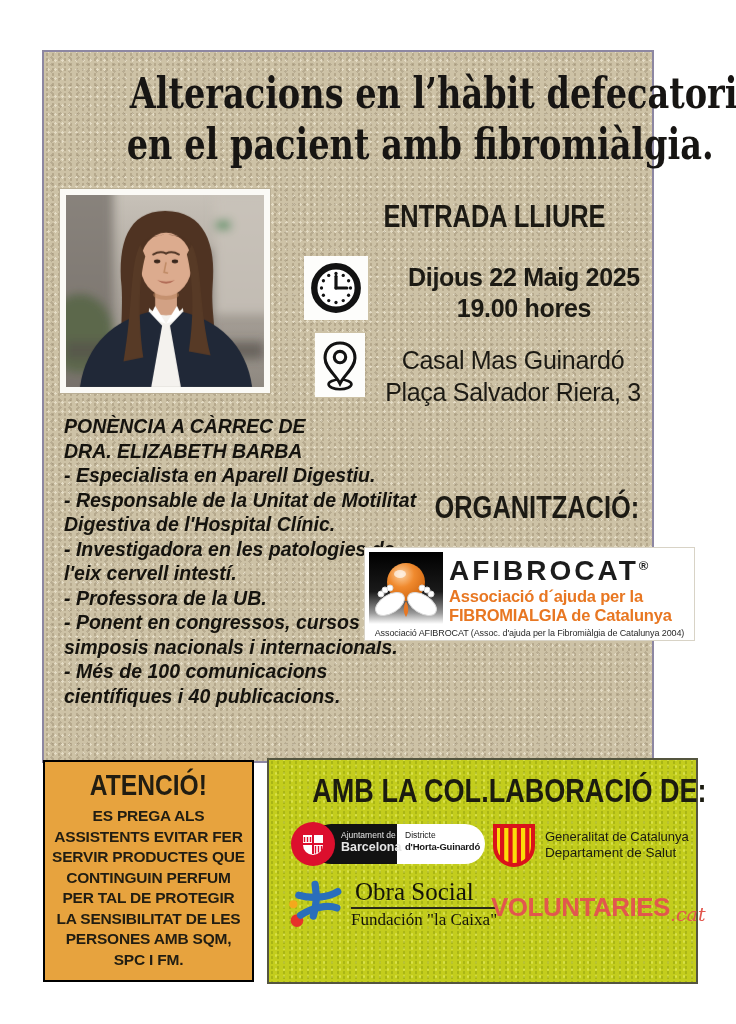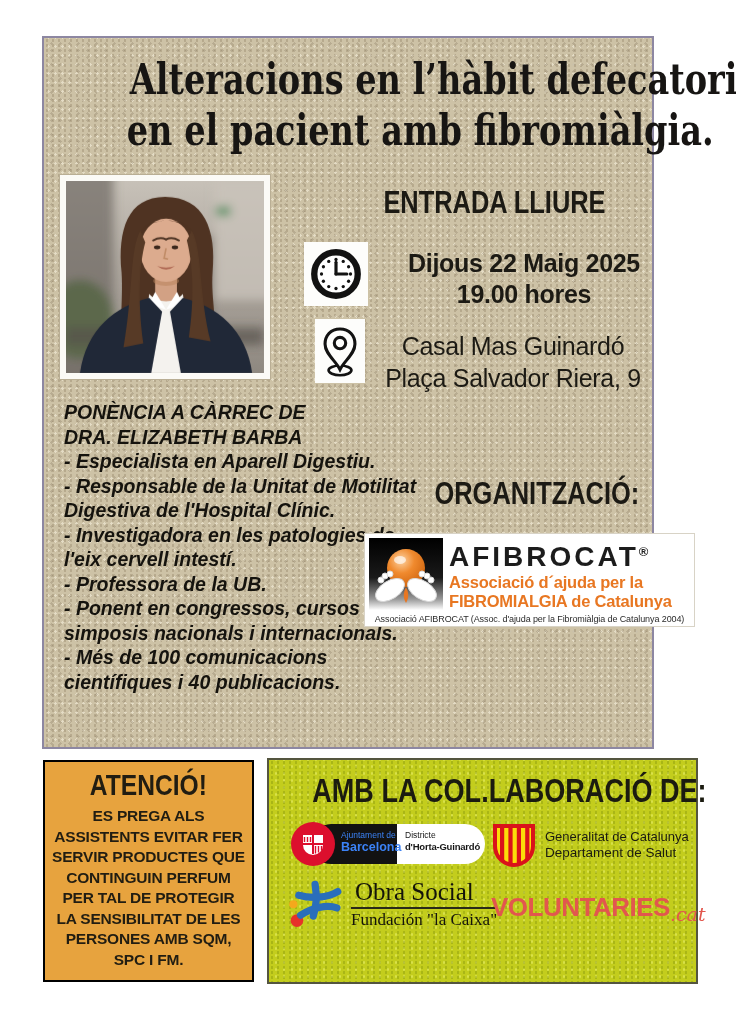--- a/index.html
+++ b/index.html
@@ -1,21 +1,21 @@
 <!DOCTYPE html>
 <html><head>
 <meta charset="utf-8">
 <style>
   html,body{margin:0;padding:0;}
   .page{position:relative;width:736px;height:1024px;background:#ffffff;
         font-family:"Liberation Sans",sans-serif;overflow:hidden;}
   .abs{position:absolute;}
 
   
-  .main-box{left:42px;top:36px;width:612px;height:713px;box-sizing:border-box;
+  .main-box{left:42px;top:50px;width:612px;height:713px;box-sizing:border-box;
     border:2px solid #8d87a2;background-color:#cdc2a6;
     background-image:
       radial-gradient(circle, rgba(128,112,82,.30) 0 1.1px, transparent 1.5px),
       radial-gradient(circle, rgba(110,96,70,.22) 0 1px, transparent 1.4px),
       radial-gradient(circle, rgba(255,250,235,.45) 0 1px, transparent 1.4px);
     background-size:6px 5px,9px 7px,7px 9px;
     background-position:0 0,3px 2px,1px 4px;}
 
   .cond{display:inline-block;transform:scaleX(.82);transform-origin:50% 50%;white-space:nowrap;}
   .title{left:0;top:16px;width:100%;text-align:center;color:#171513;
@@ -62,21 +62,21 @@
   .collab-box{left:267px;top:758px;width:431px;height:226px;box-sizing:border-box;
     border:2px solid #54553f;background-color:#c3cd1d;
     background-image:
       radial-gradient(circle, rgba(90,110,0,.25) 0 1.1px, transparent 1.5px),
       radial-gradient(circle, rgba(238,244,120,.5) 0 1px, transparent 1.4px);
     background-size:6px 5px,8px 7px;background-position:0 0,3px 3px;color:#1b1b10;}
   .collab-title{left:0;top:12px;width:100%;text-align:center;font-weight:bold;font-size:33px;}
 
   .bcn-logo{left:22px;top:62px;width:192px;height:44px;}
   .bcn-circle{left:0;top:0;width:44px;height:44px;z-index:2;}
-  .bcn-black{left:20px;top:2px;width:86px;height:40px;background:#121212;color:#3b82f6;
+  .bcn-black{left:20px;top:2px;width:86px;height:40px;background:#121212;color:#e5e5e5;
              border-radius:20px 0 0 20px;box-sizing:border-box;padding:6px 0 0 30px;z-index:1;}
   .bcn-black .l1{font-size:8.5px;line-height:10px;}
   .bcn-black .l2{font-size:12.5px;font-weight:bold;line-height:14px;}
   .bcn-white{left:106px;top:2px;width:88px;height:40px;background:#ffffff;color:#161616;
              border-radius:0 20px 20px 0;box-sizing:border-box;padding:6px 0 0 8px;}
   .bcn-white .l1{font-size:8.5px;line-height:10px;}
   .bcn-white .l2{font-size:9.5px;font-weight:bold;line-height:13px;letter-spacing:-.2px;}
 
   .gencat-logo{left:222px;top:62px;display:flex;align-items:center;gap:8px;}
   .gencat-text .l1{font-size:13px;line-height:16px;}
@@ -177,21 +177,21 @@
 
     <div class="abs icon-box pin-box">
       <svg viewBox="0 0 50 62" width="44" height="56">
         <ellipse cx="25" cy="53" rx="13" ry="5.5" fill="none" stroke="#121212" stroke-width="3"></ellipse>
         <path d="M25,6 C14,6 8,14 8,23 C8,34 20,42 25,52 C30,42 42,34 42,23 C42,14 36,6 25,6 Z" fill="#fdfdfb" stroke="#121212" stroke-width="3.5"></path>
         <circle cx="25" cy="22" r="6.5" fill="#fdfdfb" stroke="#121212" stroke-width="3.5"></circle>
       </svg>
     </div>
     <div class="abs venue-block">
       <div>Casal Mas Guinardó</div>
-      <div>Plaça Salvador Riera, 9</div>
+      <div>Plaça Salvador Riera, 3</div>
     </div>
 
     <div class="abs bio">
       <div>PONÈNCIA A CÀRREC DE</div>
       <div>DRA. ELIZABETH BARBA</div>
       <div>- Especialista en Aparell Digestiu.</div>
       <div>- Responsable de la Unitat de Motilitat Digestiva de l'Hospital Clínic.</div>
       <div>- Investigadora en les patologies de l'eix cervell intestí.</div>
       <div>- Professora de la UB.</div>
       <div>- Ponent en congressos, cursos i simposis nacionals i internacionals.</div>

